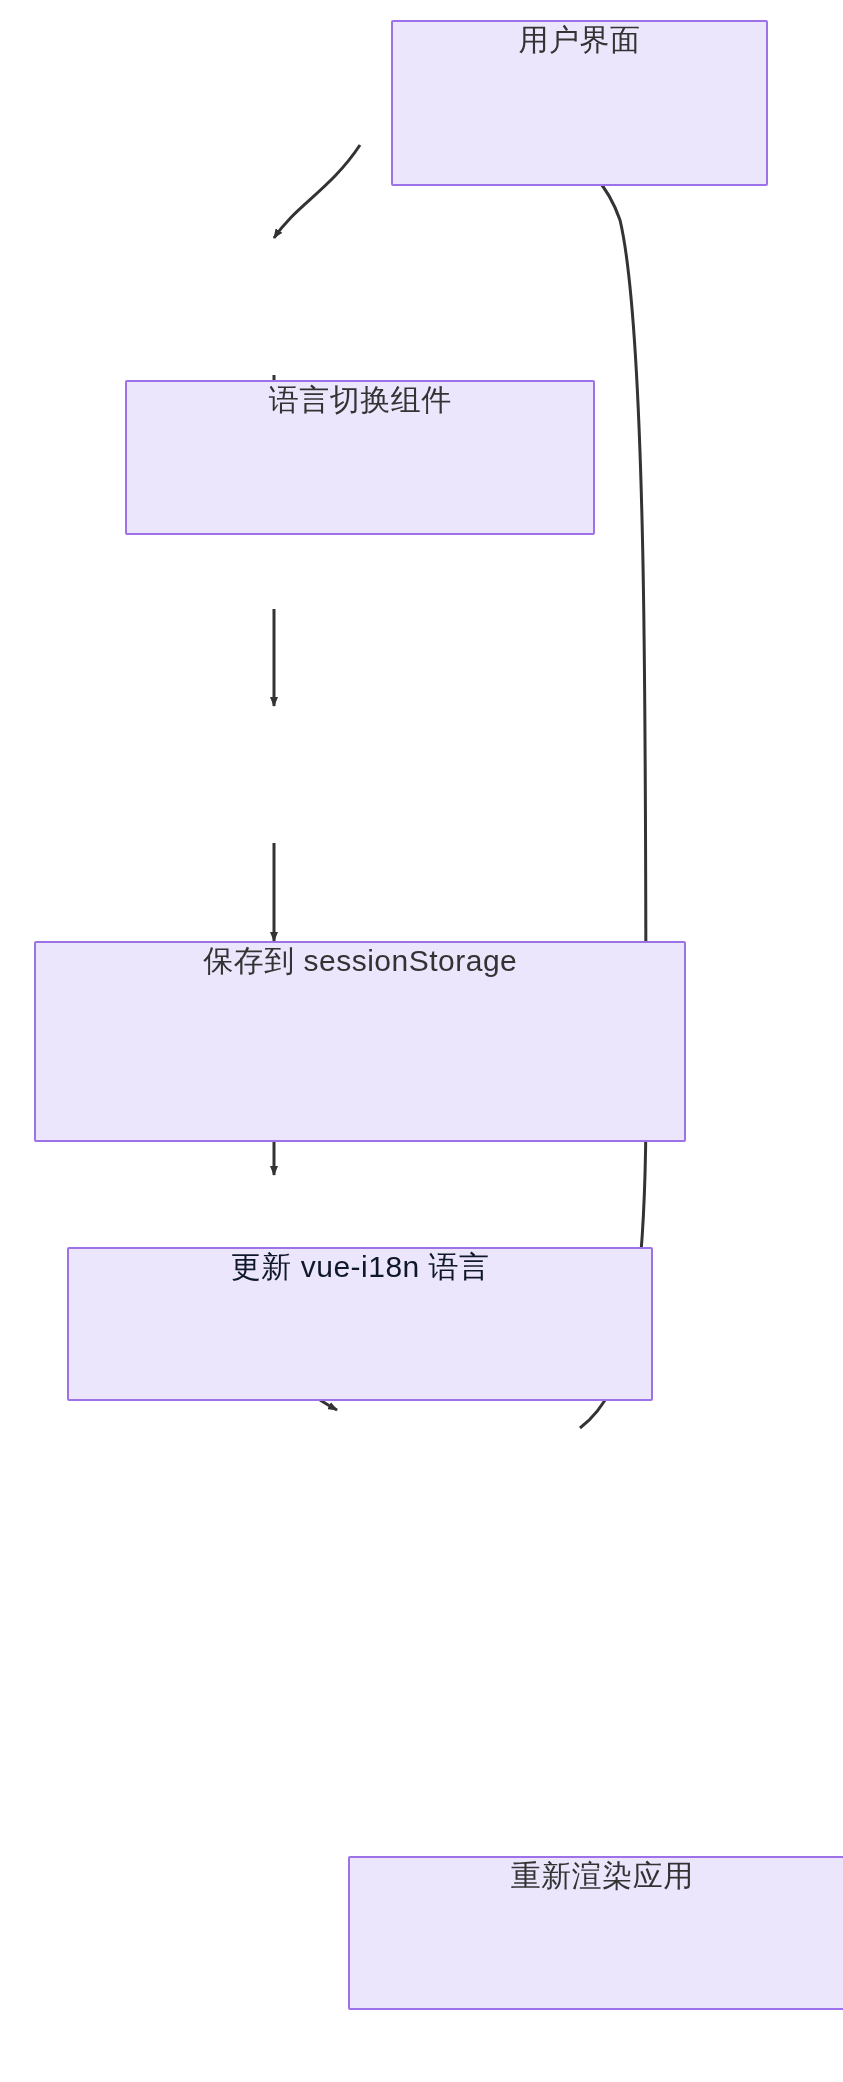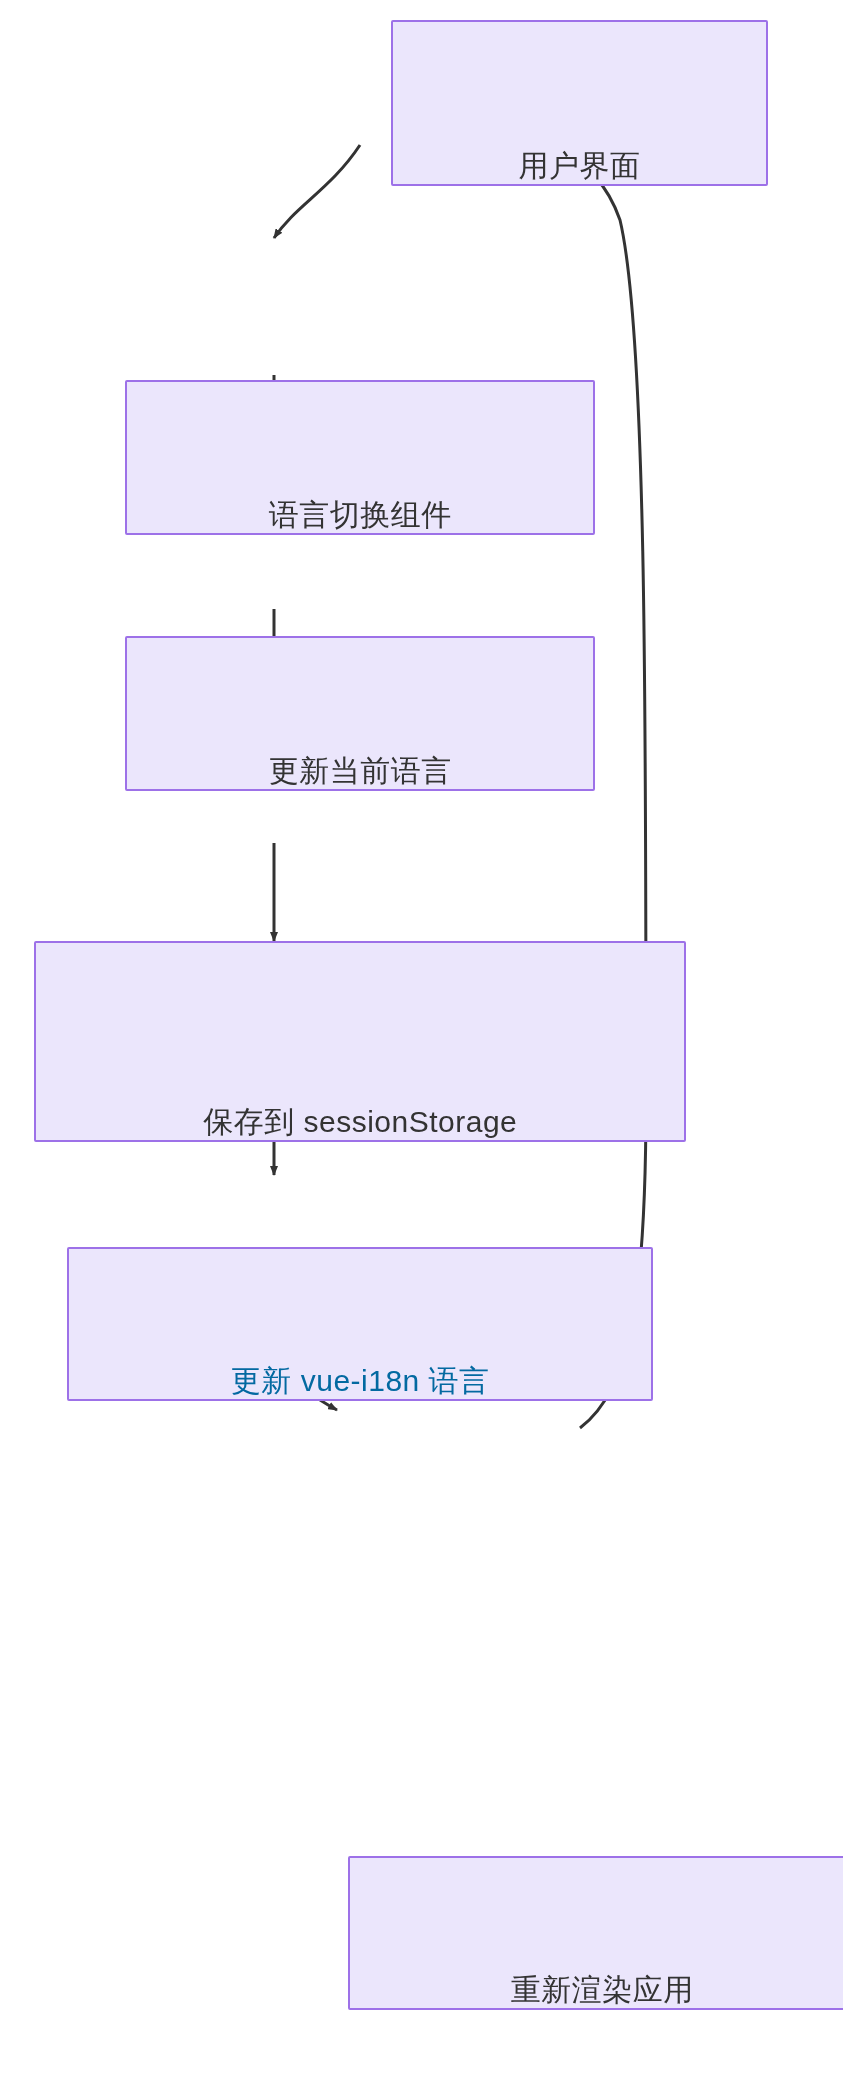--- a/index.html
+++ b/index.html
@@ -25,21 +25,21 @@
     height: 2082px;
     pointer-events: none;
   }
   .node {
     position: absolute;
     box-sizing: border-box;
     background: #ebe6fc;
     border: 2px solid #9d71e8;
     border-radius: 2px;
     display: flex;
-    align-items: flex-end;
+    align-items: flex-start;
     justify-content: center;
     color: #333333;
     font-size: 30px;
     line-height: 1.2;
     letter-spacing: 0.5px;
     white-space: nowrap;
   }
   .node-label {
     display: block;
     text-align: center;
@@ -73,29 +73,26 @@
   </svg>
 
   <div class="node" style="left: 391.205px; top: 19.5188px; width: 376.716px; height: 166.56px; background: rgb(235, 230, 252); border-color: rgb(157, 113, 232); color: rgb(51, 51, 51);">
     <span class="node-label">用户界面</span>
   </div>
 
   <div class="node" style="left: 125.133px; top: 331.819px; width: 470.236px; height: 154.849px; background: rgb(235, 230, 252); border-color: rgb(157, 113, 232); color: rgb(51, 51, 51); margin-top: 48px;">
     <span class="node-label">语言切换组件</span>
   </div>
 
-  <div class="node" style="left: 125.133px; top: 636.311px; width: 470.236px; height: 154.849px; background: rgb(235, 230, 252); border-color: rgb(157, 113, 232); color: rgb(51, 51, 51);">
-    <span class="node-label">更新当前语言</span>
-  </div>
 
   <div class="node" style="left: 34.2469px; top: 940.804px; width: 652.008px; height: 201px; background: rgb(235, 230, 252); border-color: rgb(157, 113, 232); color: rgb(51, 51, 51);">
     <span class="node-label">保存到 sessionStorage</span>
   </div>
 
-  <div class="node" style="left: 67.1766px; top: 1246.6px; width: 586.148px; height: 154.849px; background: rgb(235, 230, 252); border-color: rgb(157, 113, 232); color: #0369a1;">
+  <div class="node" style="left: 67.1766px; top: 1246.6px; width: 586.148px; height: 154.849px; background: rgb(235, 230, 252); border-color: rgb(157, 113, 232); color: #0f172a;">
     <span class="node-label">更新 vue-i18n 语言</span>
   </div>
 
 
   <div class="node" style="left: 347.738px; top: 1855.58px; width: 509px; height: 154.849px; background: rgb(235, 230, 252); border-color: rgb(157, 113, 232); color: rgb(51, 51, 51);">
     <span class="node-label">重新渲染应用</span>
   </div>
 
 </div>
 

